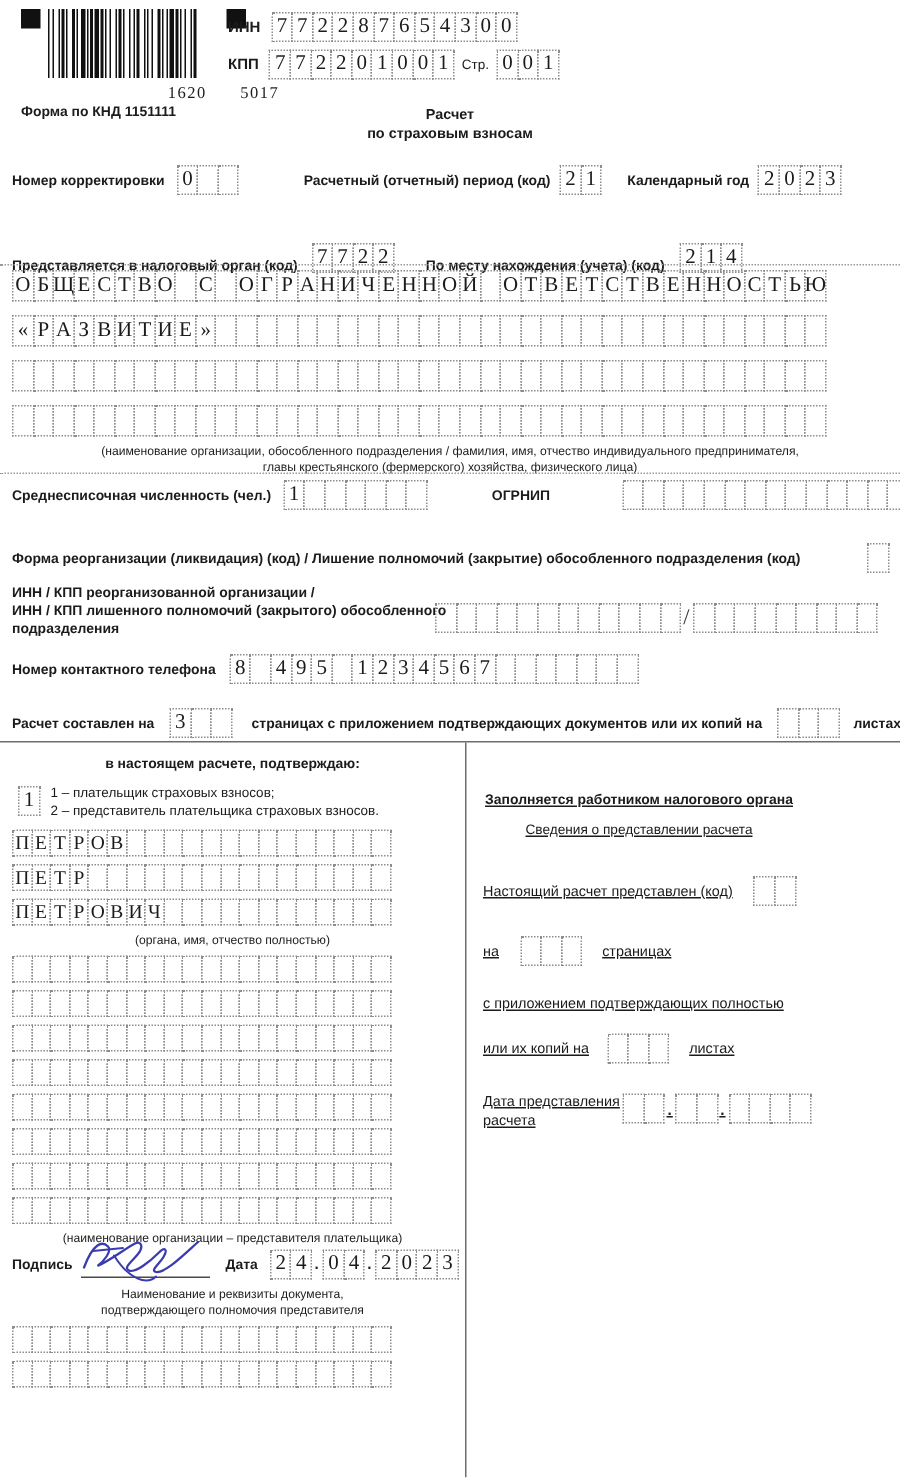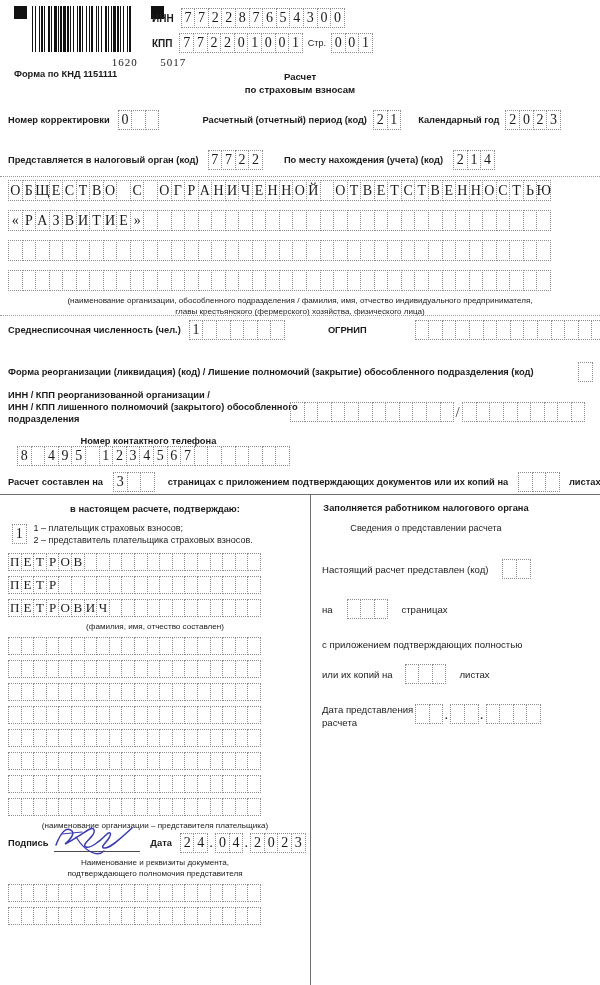--- a/index.html
+++ b/index.html
@@ -46,42 +46,42 @@
 
   .inn-row{position:absolute;left:152px;top:8px;display:flex;align-items:center;}
   .kpp-row{position:absolute;left:152px;top:33px;display:flex;align-items:center;}
   .fld-name{font-size:10px;font-weight:700;margin-right:7px;}
 
   .title{position:absolute;left:0;right:0;top:70px;text-align:center;
          font-size:9.6px;font-weight:700;line-height:13px;}
 
   
   .r1{position:absolute;left:8px;top:110px;display:flex;align-items:center;}
-  .r2{position:absolute;left:8px;top:150px;display:flex;align-items:center;}
+  .r2{position:absolute;left:8px;top:162px;display:flex;align-items:flex-end;}
 
   .hr{position:absolute;left:0;right:0;border-top:1px dotted #9a9a9a;}
 
   
   .namegrid{position:absolute;left:8px;top:180px;}
   .namerow{display:flex;margin-bottom:9px;}
   .caption{position:absolute;left:0;right:0;text-align:center;font-size:8.1px;
            line-height:11px;font-weight:400;color:#1b1b1b;}
 
   
   .m1{position:absolute;left:8px;top:320px;display:flex;align-items:center;}
   .m2{position:absolute;left:8px;top:362px;display:flex;align-items:center;width:584px;}
   .m3{position:absolute;left:8px;top:390px;display:flex;align-items:flex-start;justify-content:space-between;}
-  .m4{position:absolute;left:8px;top:436px;display:flex;align-items:center;flex-direction:column;}
+  .m4{position:absolute;left:8px;top:436px;display:flex;align-items:center;}
   .m5{position:absolute;left:8px;top:472px;display:flex;align-items:center;width:584px;}
 
   
   .sect-top{position:absolute;left:0;right:0;top:494px;border-top:1.3px solid #6d6d6d;}
   .vdiv{position:absolute;left:310px;top:495px;bottom:0;border-left:1.3px solid #6d6d6d;}
   .colL{position:absolute;left:0;top:499px;width:310px;}
-  .colR{position:absolute;left:312px;top:499px;width:228px;}
+  .colR{position:absolute;left:312px;top:524px;width:228px;text-decoration:underline;}
 
   .hdrL{text-align:center;font-size:9.3px;font-weight:700;line-height:12.5px;padding:4px 14px 0;}
   .confirm{display:flex;align-items:center;margin:6px 0 0 12px;}
   .confirm .opts{margin-left:8px;font-size:9px;line-height:12px;font-weight:400;}
 
   .nmrows{margin-top:7px;margin-left:8px;}
   .nmrows .namerow{margin-bottom:5px;}
 
   .capL{text-align:center;font-size:8.1px;margin-top:0px;}
 
@@ -566,21 +566,21 @@
           <div class="cell sm"></div>
           <div class="cell sm"></div>
           <div class="cell sm"></div>
           <div class="cell sm"></div>
           <div class="cell sm"></div>
           <div class="cell sm"></div>
           <div class="cell sm"></div>
           <div class="cell sm"></div>
         </div>
       </div>
-    <div class="capL">(фамилия, имя, отчество составлен)</div>
+    <div class="capL">(органа, имя, отчество полностью)</div>
 
     <div class="blankrows" id="org-rows">
         <div class="namerow">
           <div class="cell sm"></div>
           <div class="cell sm"></div>
           <div class="cell sm"></div>
           <div class="cell sm"></div>
           <div class="cell sm"></div>
           <div class="cell sm"></div>
           <div class="cell sm"></div>

